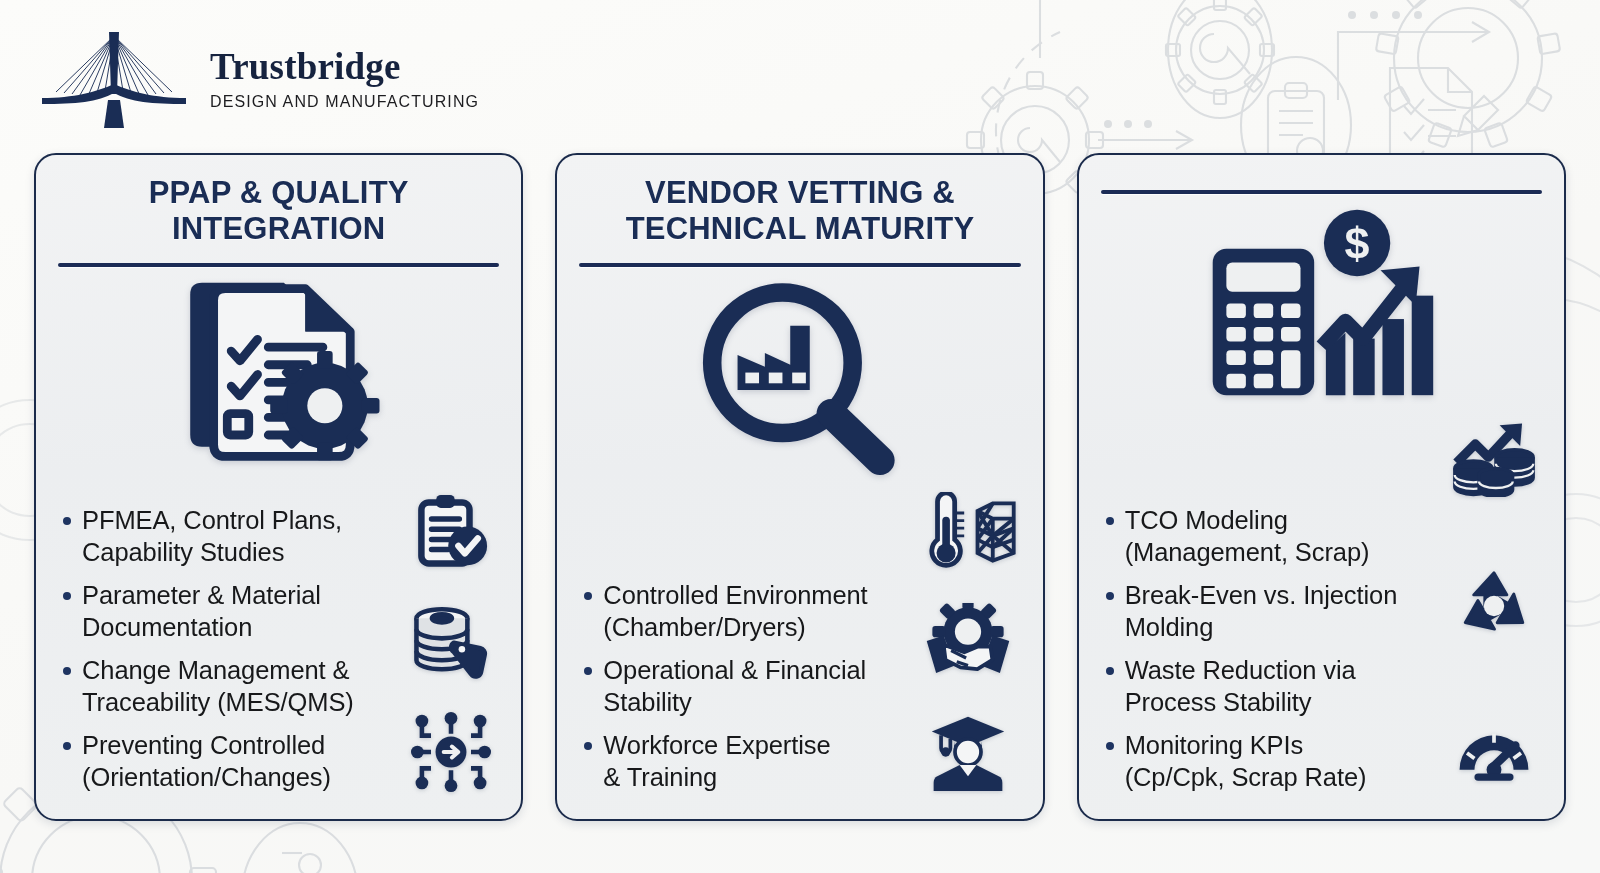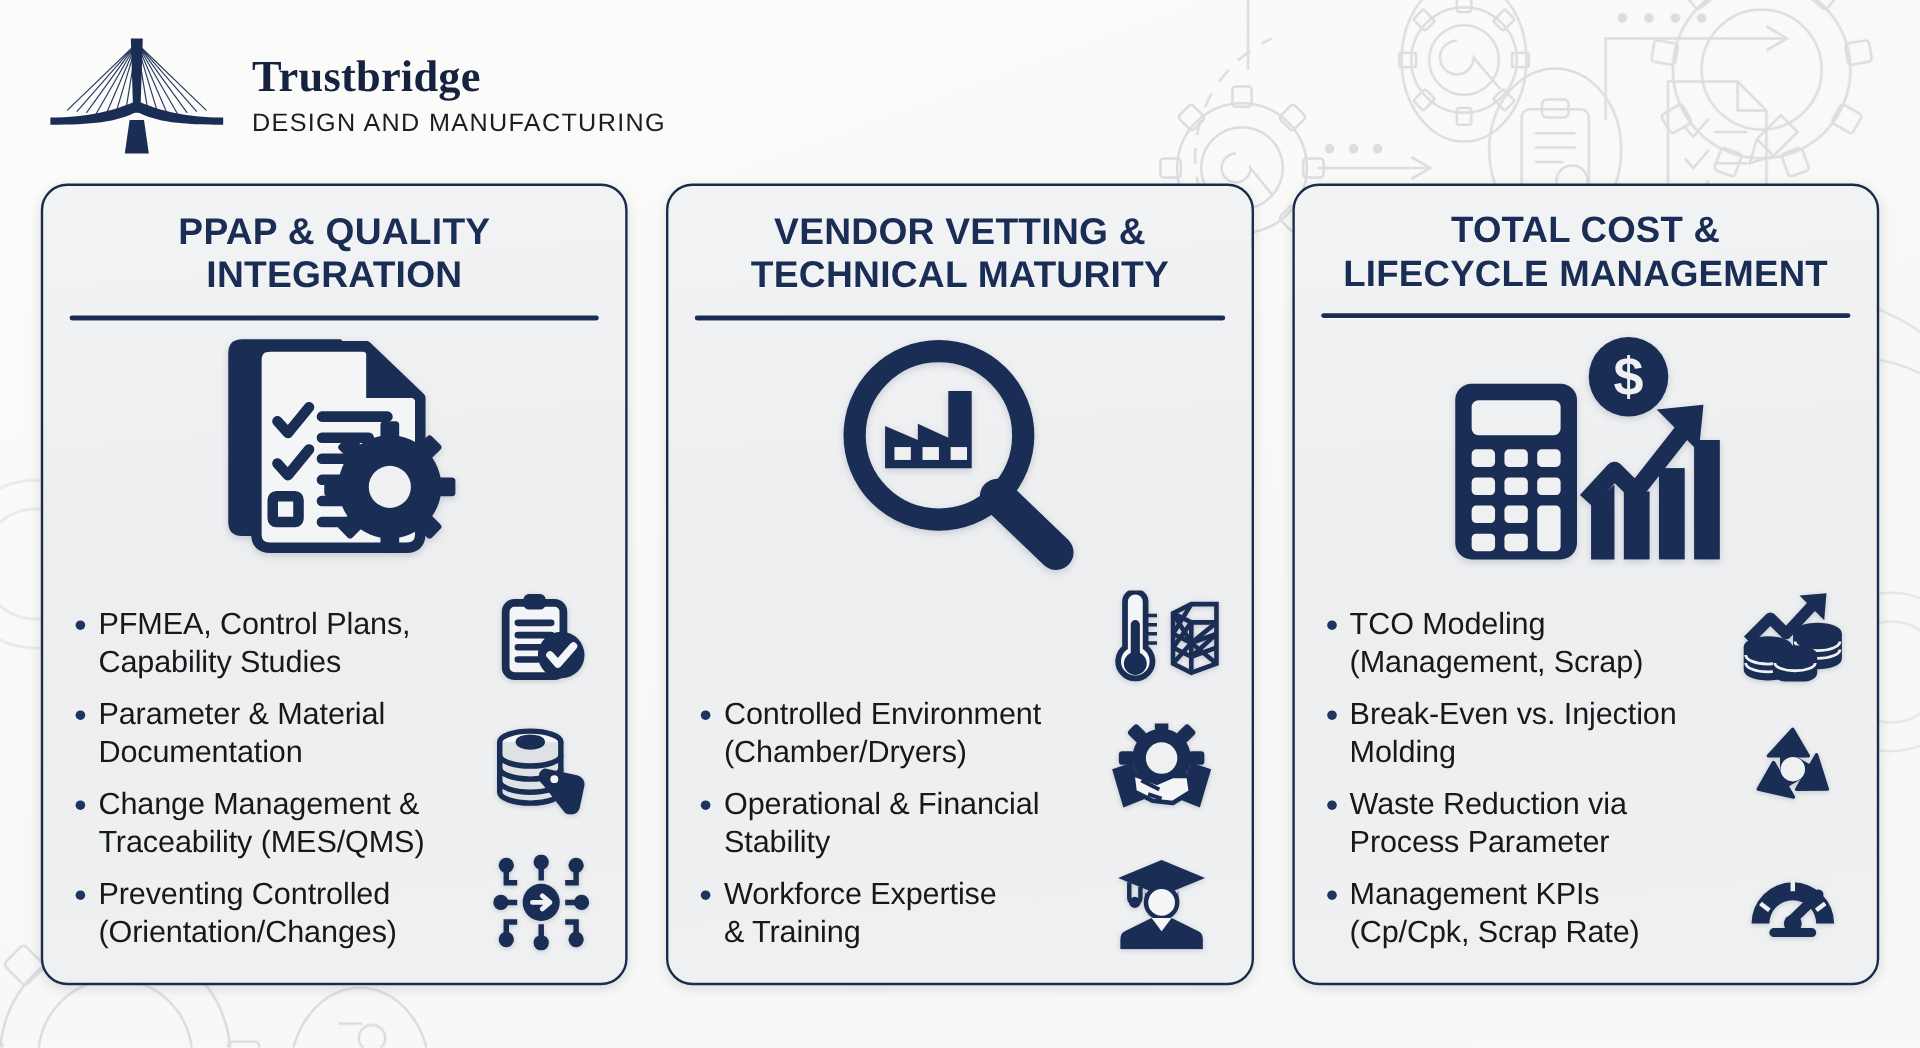--- a/index.html
+++ b/index.html
@@ -32,21 +32,21 @@
   #brand-name {
     font-family: "Liberation Serif", serif;
     font-weight: bold;
     font-size: 37px;
     color: #16233f;
     letter-spacing: .2px;
     line-height: 1;
   }
   #brand-sub {
     margin-top: 9px;
-    font-size: 21px;
+    font-size: 16px;
     color: #1d1d20;
     letter-spacing: 1.1px;
     line-height: 1;
   }
 
   
   #cards {
     position: absolute;
     left: 34px; top: 153px;
     width: 1532px; height: 668px;
@@ -480,22 +480,20 @@
               <circle cx="43" cy="42" r="14" fill="#f4f5f6" stroke="#1a2d55" stroke-width="4"></circle>
               <path d="M43,56 L34,56 L10,68 q-4,2 -4,7 v9 h74 v-9 q0,-5 -4,-7 L52,56 Z" fill="#1a2d55"></path>
               <path d="M34,56 L43,68 L52,56" fill="#f4f5f6"></path>
             </svg>
           </div>
         </div>
       </div>
     </section>
 
     <section class="card card-3">
-      <h2 class="card-title">TOTAL COST &amp;
-LIFECYCLE MANAGEMENT</h2>
       <div class="divider"></div>
 
       <div class="hero">
         <svg viewBox="0 0 250 205" width="246" height="200">
 
           <rect x="14" y="48" width="104" height="150" rx="14" fill="#1a2d55"></rect>
           <rect x="28" y="62" width="76" height="30" rx="6" fill="#eef0f1"></rect>
           <g fill="#eef0f1">
             <rect x="28" y="104" width="20" height="15" rx="4"></rect>
             <rect x="56" y="104" width="20" height="15" rx="4"></rect>
@@ -525,22 +523,22 @@
         </svg>
       </div>
 
       <div class="body-row">
         <ul class="bullets">
           <li>TCO Modeling
 (Management, Scrap)</li>
           <li>Break-Even vs. Injection
 Molding</li>
           <li>Waste Reduction via
-Process Parameter</li>
-          <li>Management KPIs
+Process Stability</li>
+          <li>Monitoring KPIs
 (Cp/Cpk, Scrap Rate)</li>
         </ul>
         <div class="side-icons">
           <div class="ico">
             <svg viewBox="0 0 92 80" width="86" height="76">
               <path d="M6,44 L26,24 L40,38 L66,10" fill="none" stroke="#1a2d55" stroke-width="10" stroke-linejoin="round"></path>
               <path d="M52,4 L76,2 L74,26 Z" fill="#1a2d55"></path>
               <g stroke="#1a2d55" stroke-width="3.5">
 
                 <g fill="#1a2d55">

